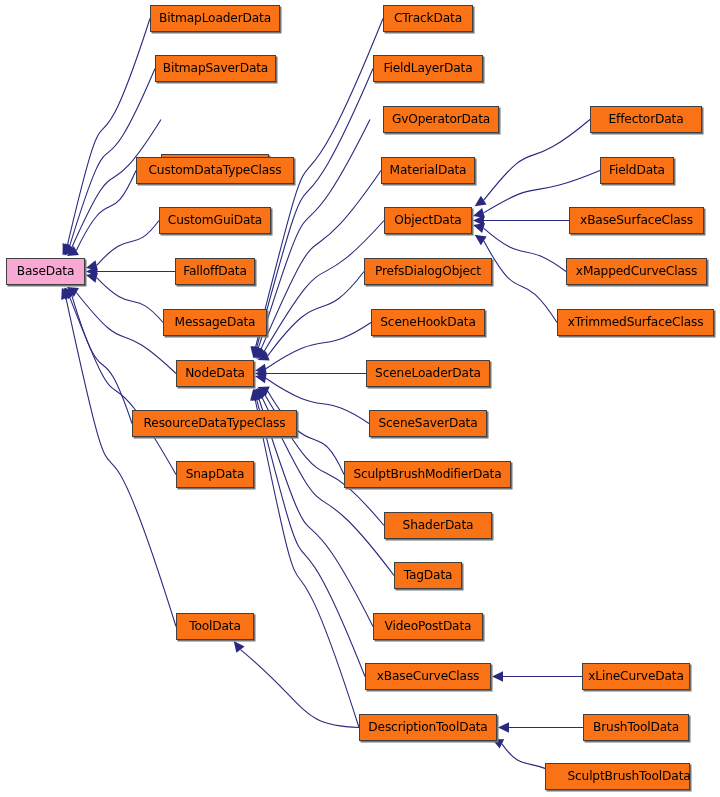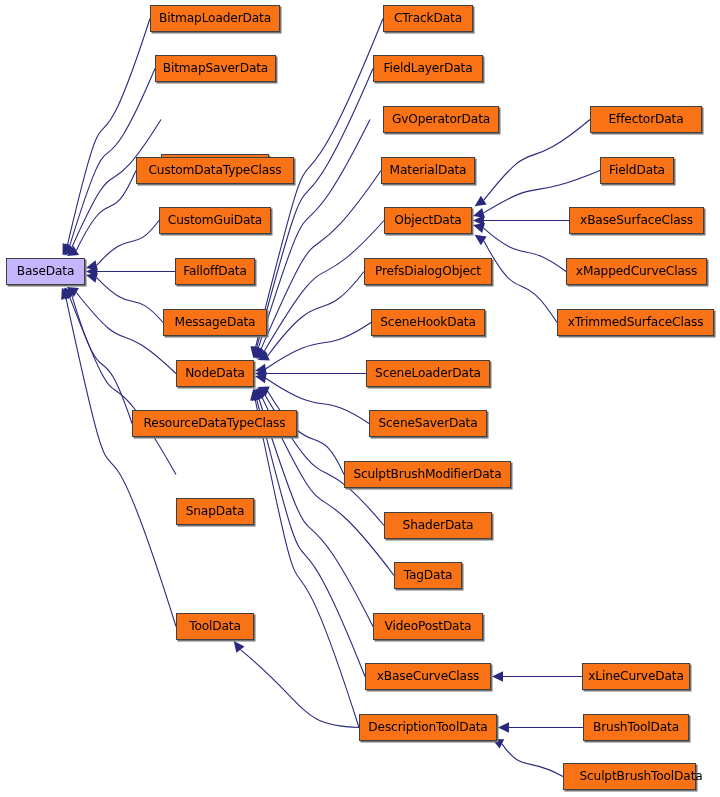--- a/index.html
+++ b/index.html
@@ -37,21 +37,21 @@
     background: #f97316;
     border: 1px solid #404040;
     box-shadow: 1.5px 1.5px 0 0 #757575;
     display: flex;
     align-items: center;
     justify-content: center;
     height: 27px;
     white-space: nowrap;
   }
   .node-box.root-node {
-    background: #c4b5fd;
+    background: #f9a8d4;
     text-align: center;
   }
   .node-label {
     font-family: "DejaVu Sans", sans-serif;
     font-size: 12.2px;
     line-height: 1;
     color: #000000;
     letter-spacing: -0.15px;
     padding: 0 6px;
   }
@@ -156,21 +156,21 @@
       </div>
       <div class="node-box" style="left: 163px; top: 309px; width: 104px;">
         <span class="node-label">MessageData</span>
       </div>
       <div class="node-box" style="left: 176px; top: 360px; width: 78px;">
         <span class="node-label">NodeData</span>
       </div>
       <div class="node-box" style="left: 132px; top: 410px; width: 165px;">
         <span class="node-label">ResourceDataTypeClass</span>
       </div>
-      <div class="node-box" style="left: 176px; top: 461px; width: 78px; margin-top: 37px;">
+      <div class="node-box" style="left: 176px; top: 461px; width: 78px;">
         <span class="node-label">SnapData</span>
       </div>
       <div class="node-box" style="left: 176px; top: 613px; width: 78px;">
         <span class="node-label">ToolData</span>
       </div>
       <div class="node-box" style="left: 383px; top: 5px; width: 90px;">
         <span class="node-label">CTrackData</span>
       </div>
       <div class="node-box" style="left: 373px; top: 55px; width: 110px;">
         <span class="node-label">FieldLayerData</span>
@@ -228,17 +228,17 @@
       </div>
       <div class="node-box" style="left: 557px; top: 309px; width: 157px;">
         <span class="node-label">xTrimmedSurfaceClass</span>
       </div>
       <div class="node-box" style="left: 582px; top: 663px; width: 108px;">
         <span class="node-label">xLineCurveData</span>
       </div>
       <div class="node-box" style="left: 583px; top: 714px; width: 106px;">
         <span class="node-label">BrushToolData</span>
       </div>
-      <div class="node-box" style="left: 563px; top: 763px; width: 133px; padding-left: 23px;">
+      <div class="node-box" style="left: 545px; top: 763px; width: 145px; padding-left: 23px;">
         <span class="node-label">SculptBrushToolData</span>
       </div>
     </div>
 </div>
 
 </body></html>

